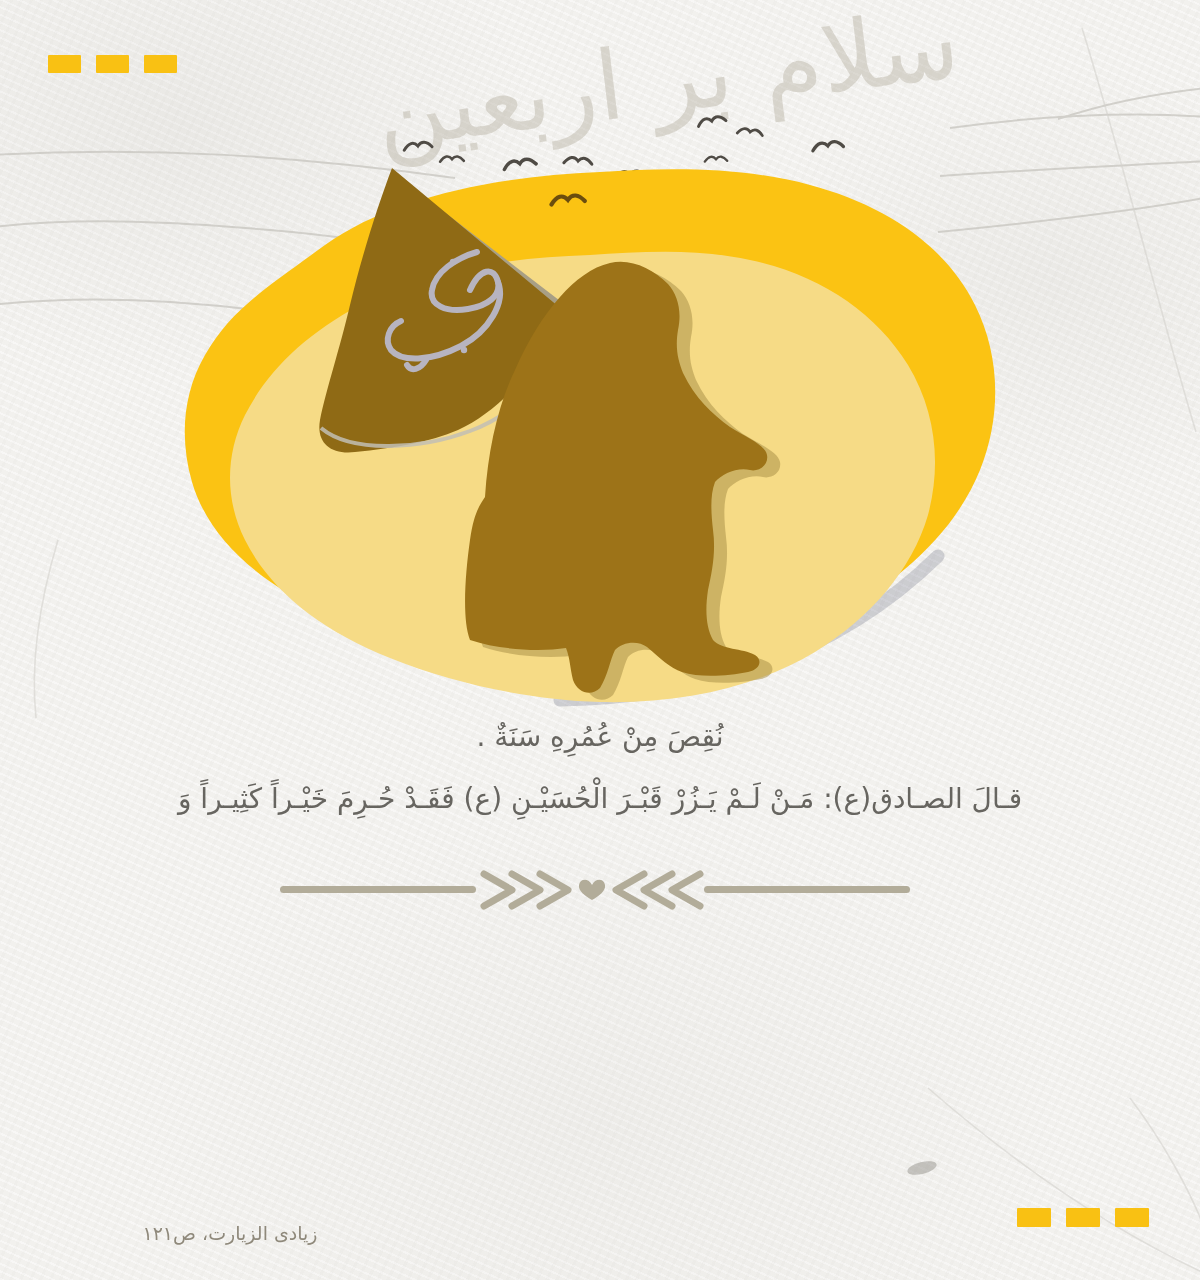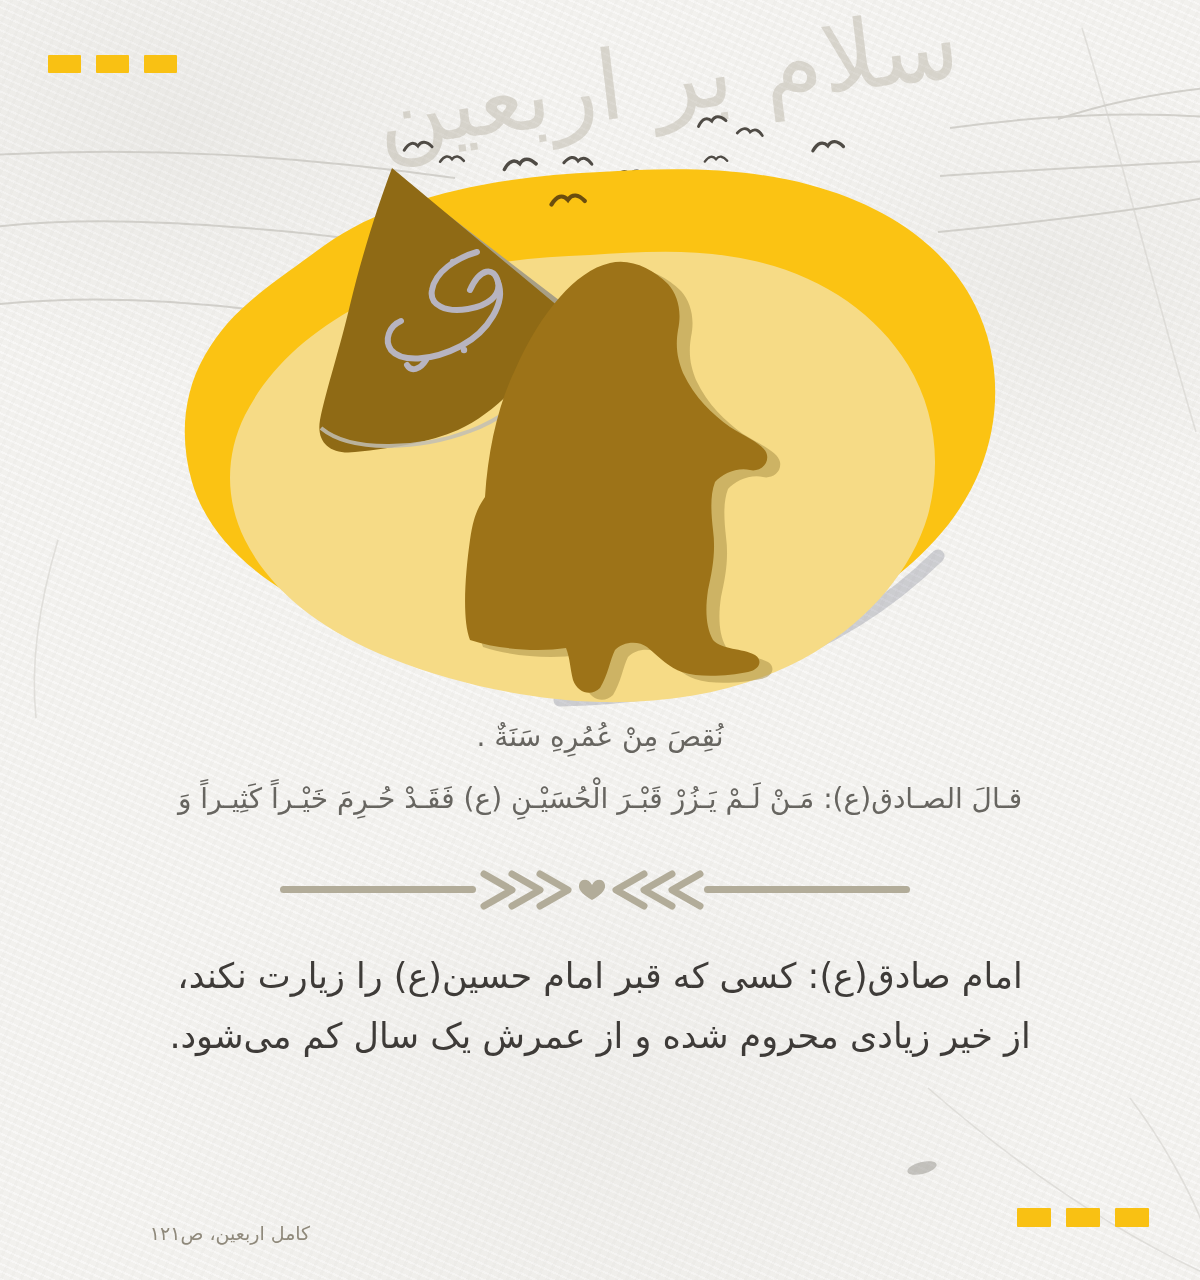--- a/index.html
+++ b/index.html
@@ -220,20 +220,16 @@
       <path d="M 242,6 L 270,22 L 242,38"></path>
       <path d="M 270,6 L 298,22 L 270,38"></path>
       <path d="M 374,6 L 346,22 L 374,38"></path>
       <path d="M 402,6 L 374,22 L 402,38"></path>
       <path d="M 430,6 L 402,22 L 430,38"></path>
     </g>
     <path d="M 322,17 C 319,10 310,10 309,17 C 308,23 315,28 322,32 C 329,28 336,23 335,17 C 334,10 325,10 322,17 Z" fill="#b2ac99"></path>
     <rect x="434" y="18" width="206" height="7" rx="3.5" fill="#b2ac99"></rect>
   </svg>
 
-  <div class="abs persian">
-    <div>امام صادق(ع): کسی که قبر امام حسین(ع) را زیارت نکند،</div>
-    <div>از خیر زیادی محروم شده و از عمرش یک سال کم می‌شود.</div>
-  </div>
-
-  <div class="abs citation">کامل اربعین، ص۱۲۱</div>
+
+  <div class="abs citation">زیادی الزیارت، ص۱۲۱</div>
 
 </div>
 
 </body></html>

